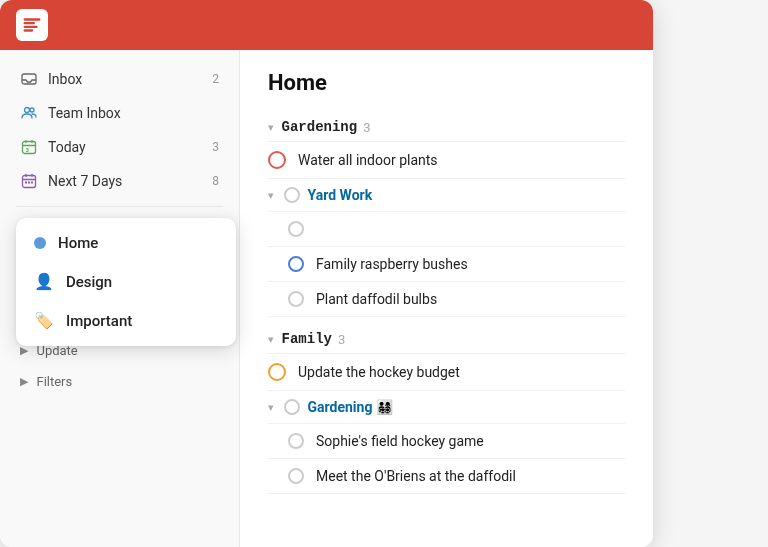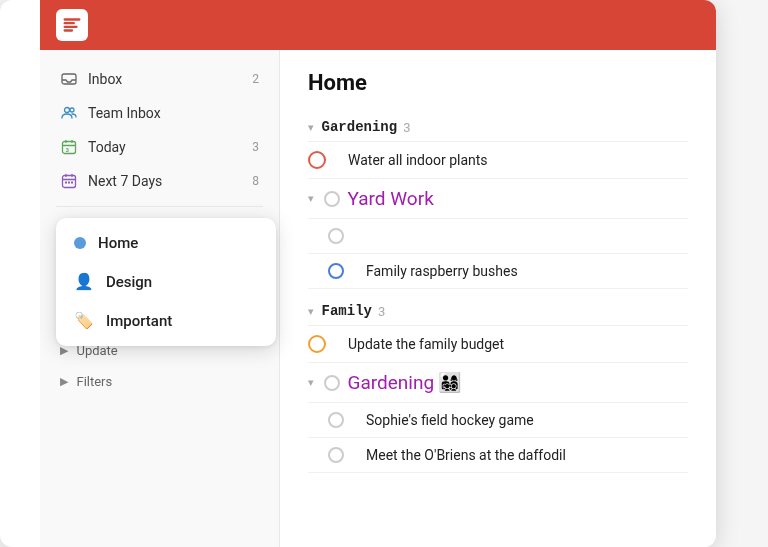--- a/index.html
+++ b/index.html
@@ -5,29 +5,28 @@
     * { margin: 0; padding: 0; box-sizing: border-box; }
     body {
       font-family: -apple-system, BlinkMacSystemFont, 'Segoe UI', Roboto, sans-serif;
       background: #f5f5f5;
       width: 768px;
       height: 547px;
       overflow: hidden;
     }
 
     .app-container {
-      width: 716px;
+      width: 653px;
       height: 547px;
       display: flex;
       flex-direction: column;
       border-radius: 12px;
       overflow: hidden;
       box-shadow: 0 4px 24px rgba(0,0,0,0.15);
       background: #fff;
-      padding-left: 40px;
     }
 
     .title-bar {
       background: #d64535;
       height: 50px;
       display: flex;
       align-items: center;
       padding: 0 16px;
       flex-shrink: 0;
     }
@@ -177,21 +176,21 @@
     .chevron-icon {
       font-size: 11px;
       color: #aaa;
       margin-right: 2px;
     }
 
     .task-row {
       display: flex;
       align-items: center;
       padding: 9px 0 9px 0;
-      gap: 22px;
+      gap: 12px;
       border-bottom: 1px solid #f0f0f0;
       cursor: pointer;
     }
 
     .task-row.sub {
       padding-left: 20px;
     }
 
     .task-circle {
       width: 18px;
@@ -213,23 +212,23 @@
     .yard-work-row {
       display: flex;
       align-items: center;
       padding: 8px 0;
       gap: 8px;
       border-bottom: 1px solid #f0f0f0;
       cursor: pointer;
     }
 
     .section-sub-title {
-      font-size: 19px;
-      font-weight: 400;
-      color: #a21caf;
+      font-size: 14px;
+      font-weight: 700;
+      color: #0369a1;
     }
   </style>
 </head>
 <body>
 
 <div class="app-container">
 
   <div class="title-bar">
     <div class="app-logo">
       <svg viewBox="0 0 24 24" fill="none">
@@ -345,30 +344,34 @@
 
       <div class="task-row sub">
         <div class="task-circle" style="width:16px;height:16px;"></div>
       </div>
 
       <div class="task-row sub">
         <div class="task-circle blue" style="width:16px;height:16px;"></div>
         <span class="task-text">Family raspberry bushes</span>
       </div>
 
+      <div class="task-row sub">
+        <div class="task-circle" style="width:16px;height:16px;"></div>
+        <span class="task-text">Plant daffodil bulbs</span>
+      </div>
 
       <div class="section-header" style="margin-top:8px;">
         <span class="chevron-icon">▾</span>
         <span class="section-header-title">Family</span>
         <span class="section-count">3</span>
       </div>
 
       <div class="task-row">
         <div class="task-circle orange"></div>
-        <span class="task-text">Update the family budget</span>
+        <span class="task-text">Update the hockey budget</span>
       </div>
 
       <div class="yard-work-row">
         <span class="chevron-icon">▾</span>
         <div class="task-circle" style="width:16px;height:16px;"></div>
         <span class="section-sub-title">Gardening 👨‍👩‍👧‍👦</span>
       </div>
 
       <div class="task-row sub">
         <div class="task-circle" style="width:16px;height:16px;"></div>

